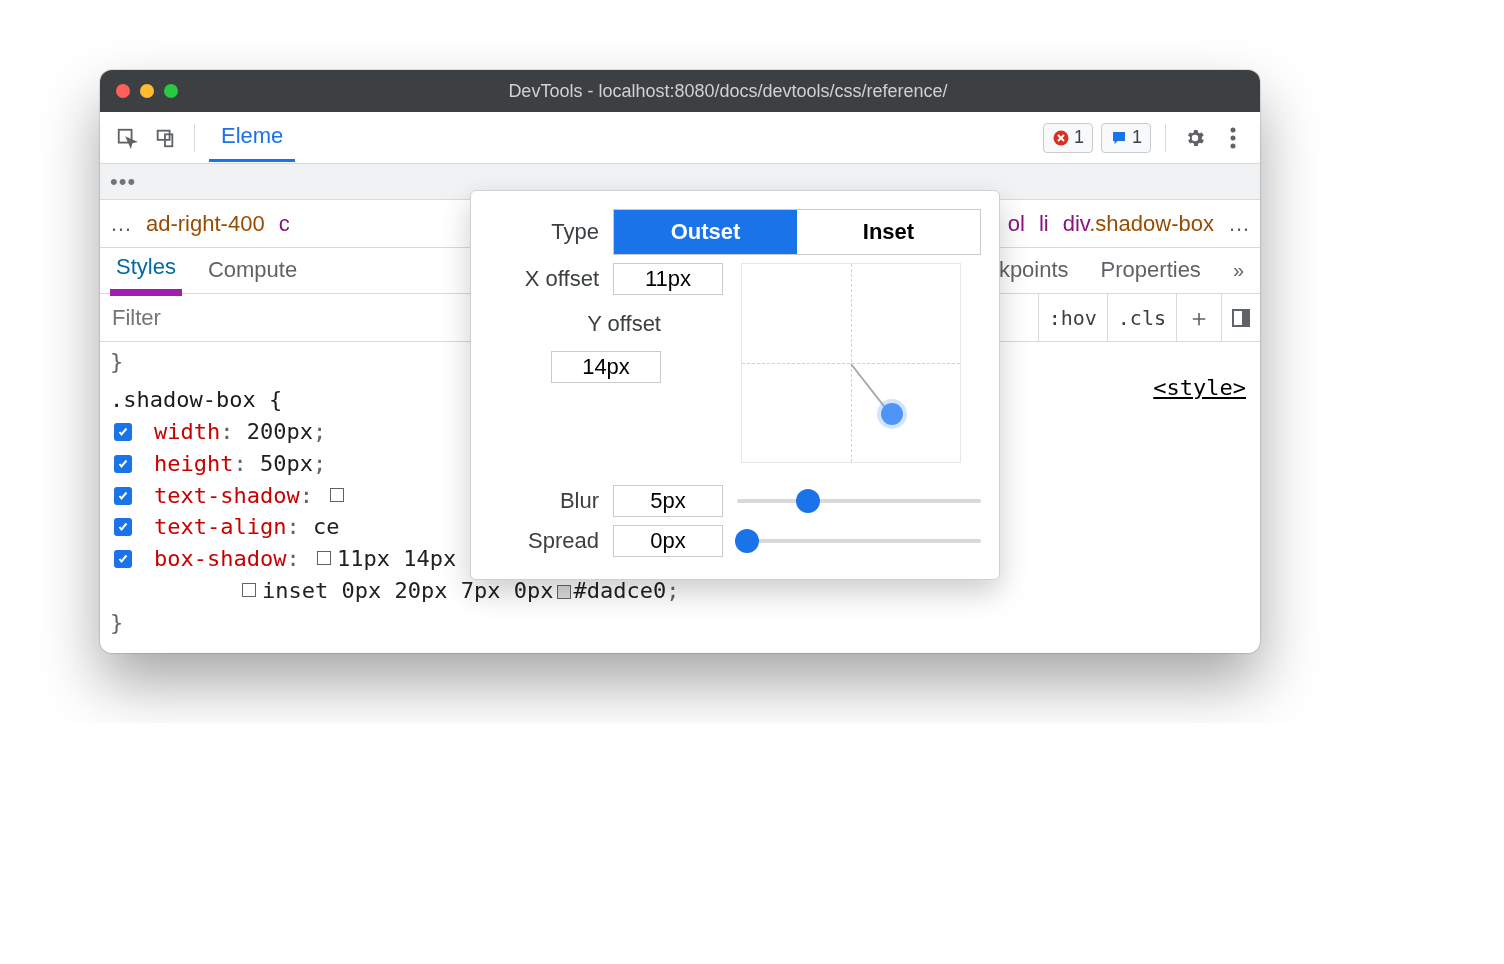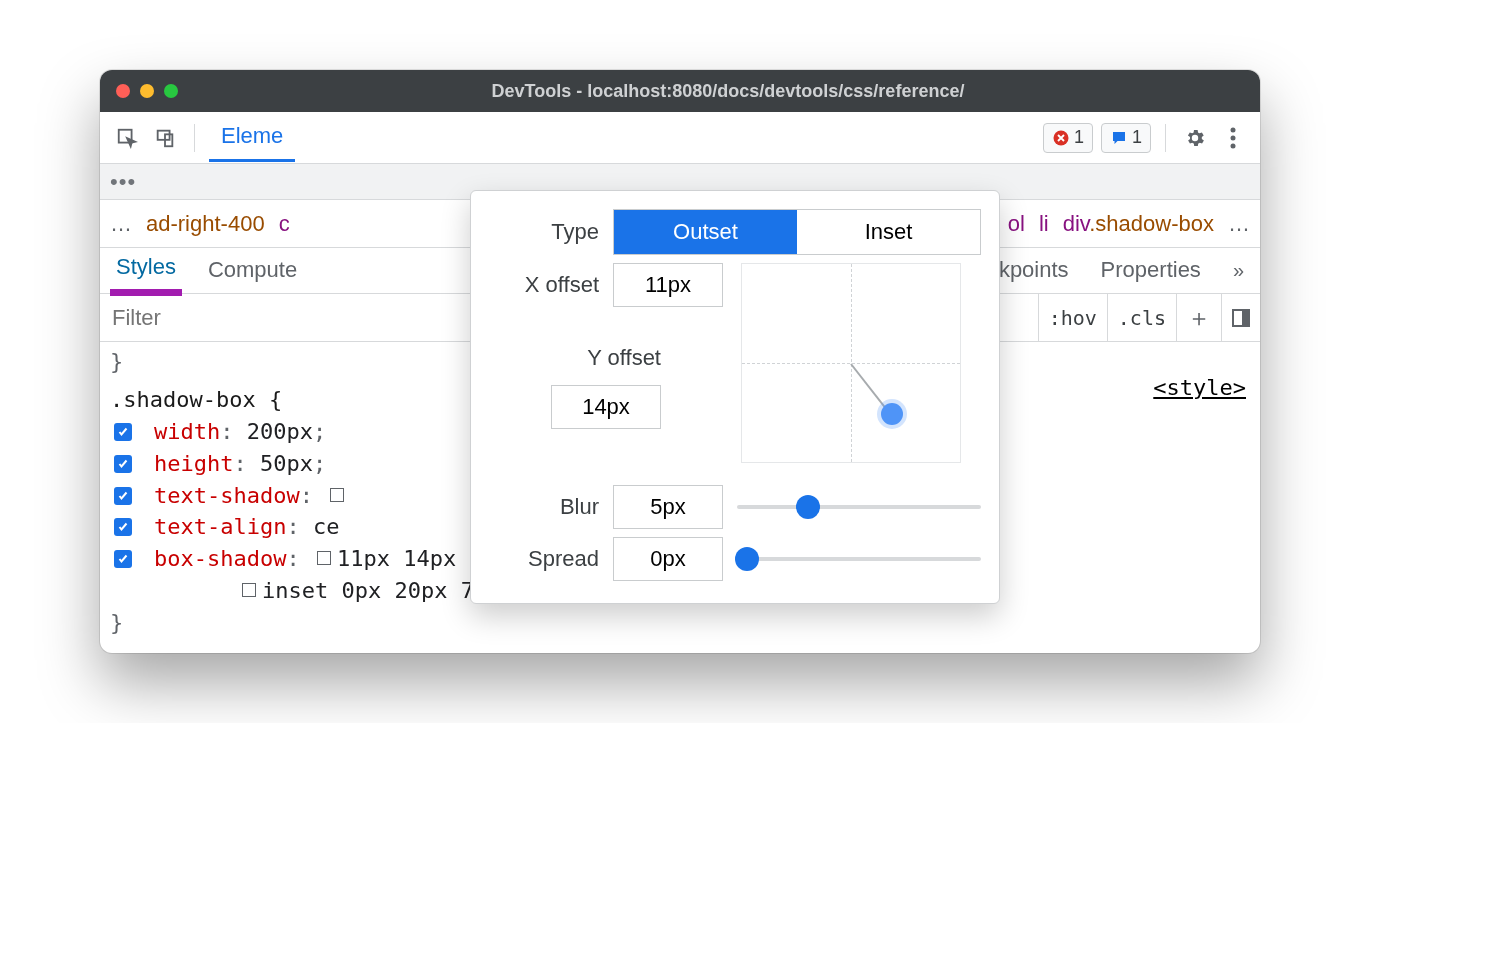--- a/index.html
+++ b/index.html
@@ -23,21 +23,21 @@
     display: flex;
     align-items: center;
     padding: 0 16px;
     border-radius: 12px 12px 0 0;
   }
   .traffic { display: flex; gap: 10px; }
   .tl { width: 14px; height: 14px; border-radius: 50%; }
   .tl.r { background: #ff5f57; }
   .tl.y { background: #febc2e; }
   .tl.g { background: #28c840; }
-  .title { flex: 1; text-align: center; color: #cfd1d3; font-size: 18px; font-weight: 700; padding-left: 34px; }
+  .title { flex: 1; text-align: center; color: #cfd1d3; font-size: 18px; font-weight: 400; padding-left: 34px; }
   .toolbar {
     display: flex; align-items: center; height: 52px;
     border-bottom: 1px solid #d7d9db; padding: 1px 12px; gap: 8px;
   }
   .icon-btn { width:30px;height:30px;display:flex;align-items:center;justify-content:center;color:#5f6368;}
   .vdiv { width:1px; height:28px; background:#d7d9db; margin:0 6px;}
   .tab-elements {
     color:#1a73e8; font-size:22px; padding:9px 12px 10px;
     border-bottom:3px solid #1a73e8;
   }
@@ -79,32 +79,32 @@
   
   .popup{
     position:absolute; top:120px; left:370px; width:530px;
     background:#fff; border:1px solid #cfd1d3; border-radius:6px;
     box-shadow:0 12px 30px rgba(0,0,0,0.2); padding:18px 18px 22px;
     z-index:20;
   }
   .prow{display:flex;align-items:center;gap:14px;margin-bottom:8px;}
   .plabel{width:110px;text-align:right;color:#3c4043;font-size:22px;}
   .toggle-group{display:flex;border:1px solid #c9ccce;height:46px;flex:1;}
-  .toggle-half{flex:1;display:flex;align-items:center;justify-content:center;font-size:22px;font-weight:400;}
+  .toggle-half{flex:1;display:flex;align-items:center;justify-content:center;font-size:22px;font-weight:700;}
   .toggle-half.active{background:#1a73e8;color:#fff;}
-  .pinput{width:110px;height:44px;border:1px solid #c9ccce;text-align:center;font-size:22px;font-family:inherit;}
+  .pinput{width:110px;height:32px;border:1px solid #c9ccce;text-align:center;font-size:22px;font-family:inherit;}
   .offset-visual{width:220px;height:200px;border:1px solid #e5e7e9;position:relative;margin-left:8px;}
   .axis-v{position:absolute;left:50%;top:0;bottom:0;border-left:1px dashed #d0d3d6;}
   .axis-h{position:absolute;top:50%;left:0;right:0;border-top:1px dashed #d0d3d6;}
   .offset-line{position:absolute;left:50%;top:50%;width:65px;height:2px;background:#a7abae;transform-origin:left center;transform:rotate(52deg);}
   .offset-dot{position:absolute;width:22px;height:22px;background:#4f94f7;border-radius:50%;left:calc(50% + 30px);top:calc(50% + 40px);box-shadow:0 0 0 4px rgba(79,148,247,0.25);}
   .slider-track{flex:1;height:4px;background:#d7d9db;position:relative;border-radius:2px;}
   .slider-dot{position:absolute;width:24px;height:24px;background:#1a73e8;border-radius:50%;top:-10px;}
   .offsets-block{display:flex;gap:10px;}
-  .offsets-col{display:flex;flex-direction:column;gap:32px;}
+  .offsets-col{display:flex;flex-direction:column;gap:10px;}
   .chev{font-size:20px;color:#5f6368;}
   .plus-ic{font-size:24px;color:#5f6368;font-weight:300;}
   .panel-ic{width:18px;height:18px;border:2px solid #5f6368;display:inline-block;position:relative;}
   .panel-ic::after{content:'';position:absolute;right:0;top:0;bottom:0;width:6px;background:#5f6368;}
 </style>
 </head>
 <body>
 
 <div class="window">
 

